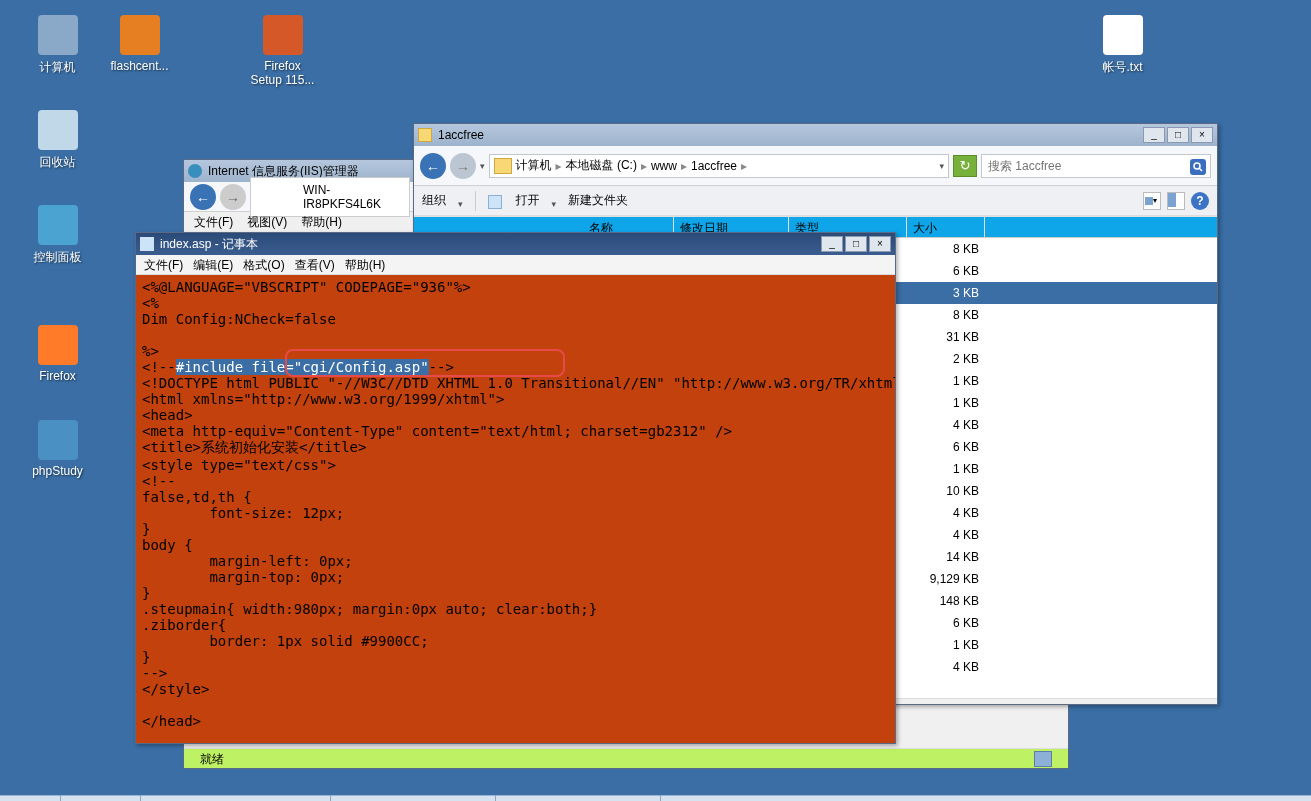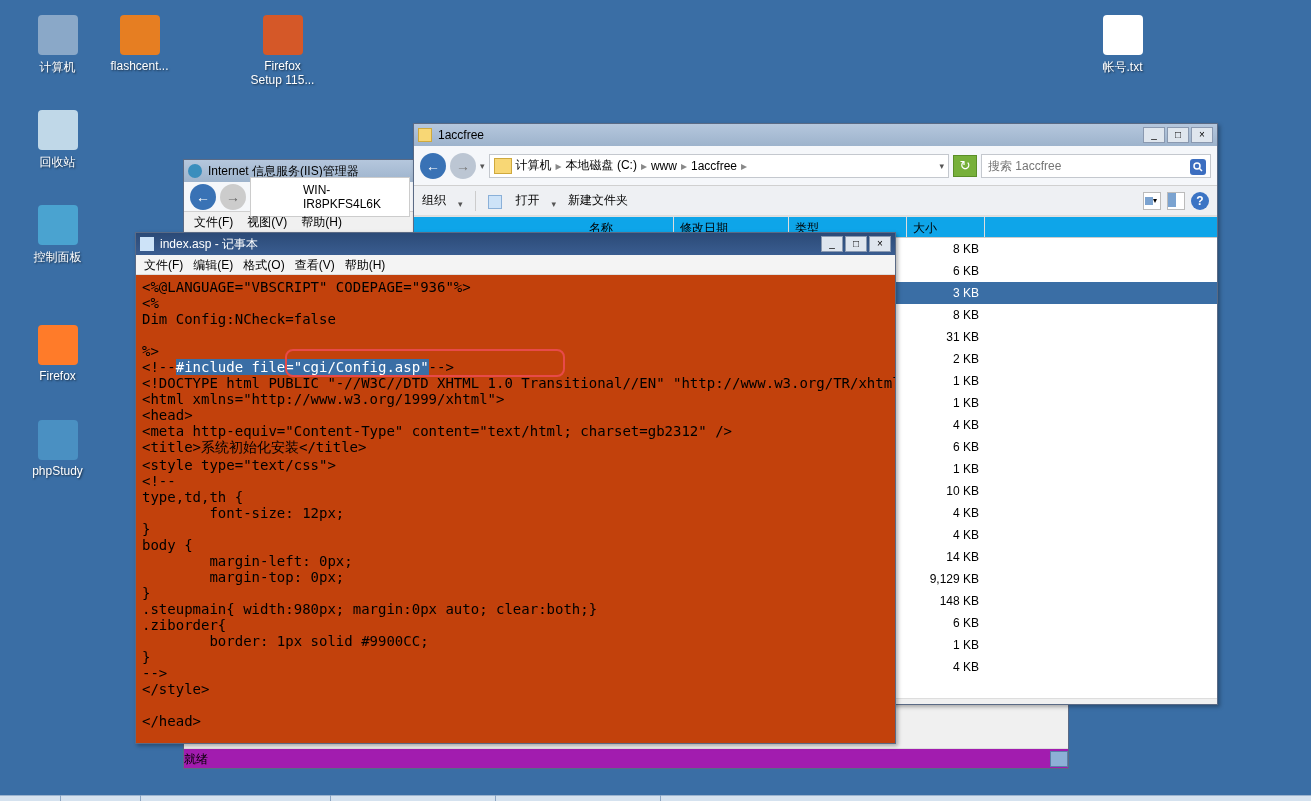--- a/index.html
+++ b/index.html
@@ -216,23 +216,23 @@
   padding: 2px 10px;
   border-bottom: 1px solid #ddd;
   font-size: 12px;
 }
 .iis-menu span { cursor: pointer; }
 .iis-status {
   position: absolute;
   bottom: 0; left: 0; right: 0;
   height: 20px;
   border-top: 1px solid #ddd;
-  padding: 2px 0;
-  font-size: 12px;
-  background: #a21caf;
+  padding: 2px 16px;
+  font-size: 12px;
+  background: #bef264;
   display:flex;
 }
 .iis-status-icon {
   width: 18px; height: 16px;
   margin-left: auto;
   background: #8db0d6;
   border: 1px solid #5a7fa8;
 }
 
 
@@ -593,21 +593,21 @@
 <span></span>
 <span>%&gt;</span>
 <span>&lt;!--</span><span class="sel">#include file="cgi/Config.asp"</span><span>--&gt;</span>
 <span>&lt;!DOCTYPE html PUBLIC "-//W3C//DTD XHTML 1.0 Transitional//EN" "http://www.w3.org/TR/xhtml1/</span>
 <span>&lt;html xmlns="http://www.w3.org/1999/xhtml"&gt;</span>
 <span>&lt;head&gt;</span>
 <span>&lt;meta http-equiv="Content-Type" content="text/html; charset=gb2312" /&gt;</span>
 <span>&lt;title&gt;系统初始化安装&lt;/title&gt;</span>
 <span>&lt;style type="text/css"&gt;</span>
 <span>&lt;!--</span>
-<span>type,td,th {</span>
+<span>false,td,th {</span>
 <span>        font-size: 12px;</span>
 <span>}</span>
 <span>body {</span>
 <span>        margin-left: 0px;</span>
 <span>        margin-top: 0px;</span>
 <span>}</span>
 <span>.steupmain{ width:980px; margin:0px auto; clear:both;}</span>
 <span>.ziborder{</span>
 <span>        border: 1px solid #9900CC;</span>
 <span>}</span>

